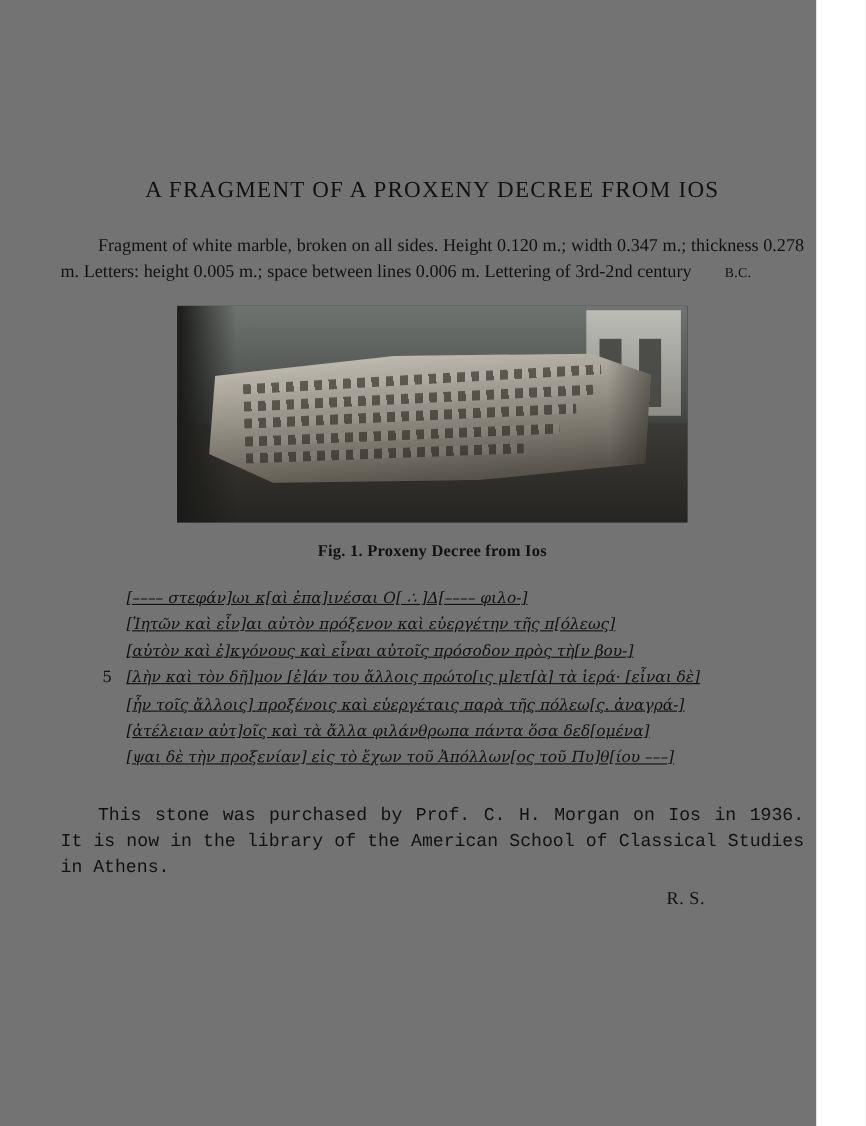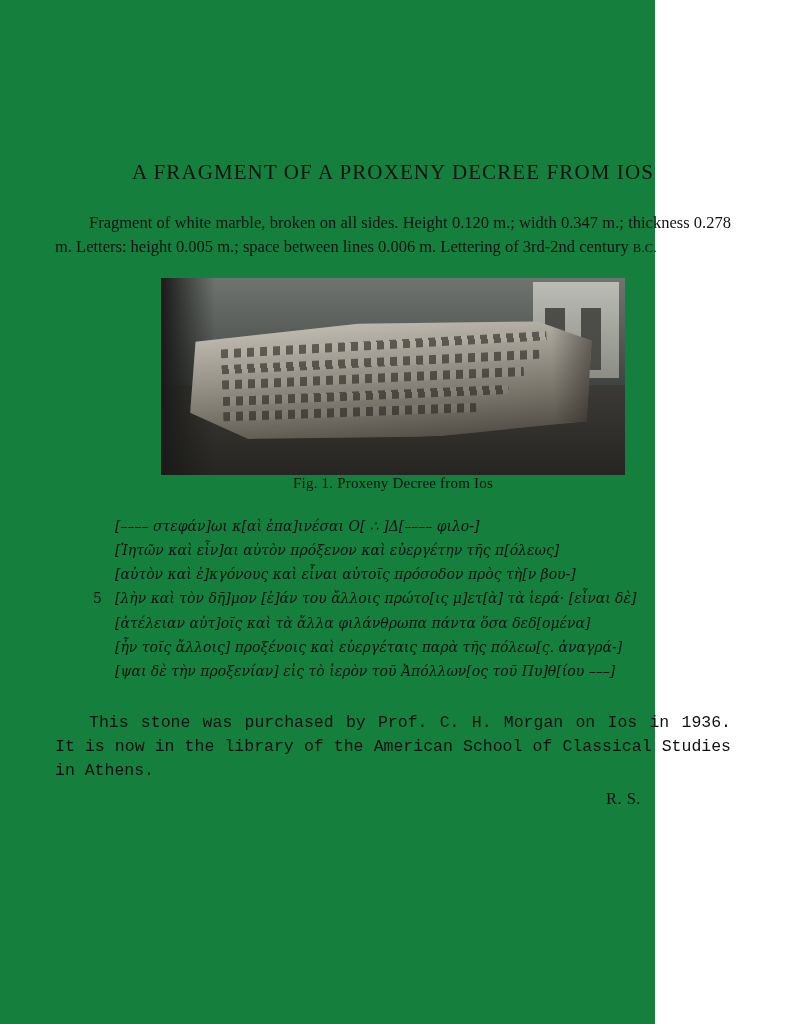--- a/index.html
+++ b/index.html
@@ -11,23 +11,23 @@
     width: 787px;
     height: 1024px;
     font-family: "Liberation Serif", serif;
     color: #111111;
     position: relative;
     overflow: hidden;
   }
   .page {
     position: absolute;
     left: 0; top: 0;
-    width: 655px;
+    width: 742px;
     height: 1024px;
-    background: #15803d;
+    background: #737373;
   }
   .content {
     position: absolute;
     left: 55px;
     top: 160px;
     width: 676px;
   }
   .title {
     text-align: center;
     font-size: 21px;
@@ -39,20 +39,21 @@
   .intro {
     font-size: 16.5px;
     line-height: 1.43;
     text-align: justify;
     margin: 0 0 20px 0;
     text-indent: 34px;
   }
   .intro .smallcaps {
     font-size: 12.5px;
     letter-spacing: 0.3px;
+    margin-left: 26px;
   }
   .figure-wrap {
     margin: 2px 0 0 0;
     text-align: center;
   }
   .figure {
     width: 464px;
     height: 197px;
     margin: 0 auto;
     display: block;
@@ -124,21 +125,23 @@
   .stone .l4 { top: 59%; width: 70%; transform: rotate(-0.2deg); }
   .stone .l5 { top: 73%; width: 62%; transform: rotate(0.1deg); }
   .stone .chip {
     position: absolute;
     right: -2px; top: 8%;
     width: 46px; height: 84%;
     background: linear-gradient(90deg, rgba(0,0,0,0.0) 0%, rgba(30,26,20,0.55) 100%);
   }
   .fig-caption {
     font-size: 15px;
+    margin-top: 18px;
     letter-spacing: 0.2px;
+    font-weight: bold;
   }
   .inscription {
     margin: 22px 0 0 0;
     padding-left: 60px;
     font-family: "DejaVu Serif", serif;
     font-size: 14px;
     line-height: 1.72;
     font-style: italic;
     color: #111;
   }
@@ -147,20 +150,21 @@
     white-space: nowrap;
   }
   .ins-num {
     position: absolute;
     left: -22px;
     font-style: normal;
     font-size: 14px;
   }
   .ins-text {
     display: inline;
+    text-decoration: underline;
   }
   .closing {
     font-size: 16.5px;
     line-height: 1.45;
     text-align: justify;
     margin: 28px 0 0 0;
     text-indent: 34px;
     font-family: Liberation Mono, monospace;
   }
   .signature {
@@ -212,29 +216,29 @@
       <div class="ins-row">
         <span class="ins-num"></span>
         <span class="ins-text">[αὐτὸν καὶ ἐ]κγόνους καὶ εἶναι αὐτοῖς πρόσοδον πρὸς τὴ[ν βου-]</span>
       </div>
       <div class="ins-row">
         <span class="ins-num">5</span>
         <span class="ins-text">[λὴν καὶ τὸν δῆ]μον [ἐ]άν του ἄλλοις πρώτο[ις μ]ετ[ὰ] τὰ ἱερά·  [εἶναι δὲ]</span>
       </div>
       <div class="ins-row">
         <span class="ins-num"></span>
+        <span class="ins-text">[ἦν τοῖς ἄλλοις] προξένοις καὶ εὐεργέταις παρὰ τῆς πόλεω[ς. ἀναγρά-]</span>
+      </div>
+      <div class="ins-row">
+        <span class="ins-num"></span>
         <span class="ins-text">[ἀτέλειαν αὐτ]οῖς καὶ τὰ ἄλλα φιλάνθρωπα πάντα ὅσα δεδ[ομένα]</span>
       </div>
       <div class="ins-row">
         <span class="ins-num"></span>
-        <span class="ins-text">[ἦν τοῖς ἄλλοις] προξένοις καὶ εὐεργέταις παρὰ τῆς πόλεω[ς. ἀναγρά-]</span>
-      </div>
-      <div class="ins-row">
-        <span class="ins-num"></span>
-        <span class="ins-text">[ψαι δὲ τὴν προξενίαν] εἰς τὸ ἱερὸν τοῦ Ἀπόλλων[ος τοῦ Πυ]θ[ίου –––]</span>
+        <span class="ins-text">[ψαι δὲ τὴν προξενίαν] εἰς τὸ ἔχων τοῦ Ἀπόλλων[ος τοῦ Πυ]θ[ίου –––]</span>
       </div>
     </div>
 
     <p class="closing">This stone was purchased by Prof. C. H. Morgan on Ios in 1936.  It is now in the library of the American School of Classical Studies in Athens.</p>
 
     <div class="signature">R. S.</div>
 
   </div>
 </div>
 

